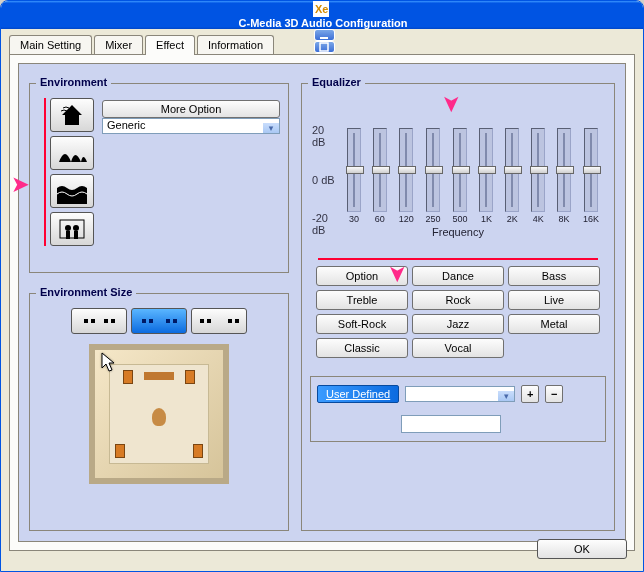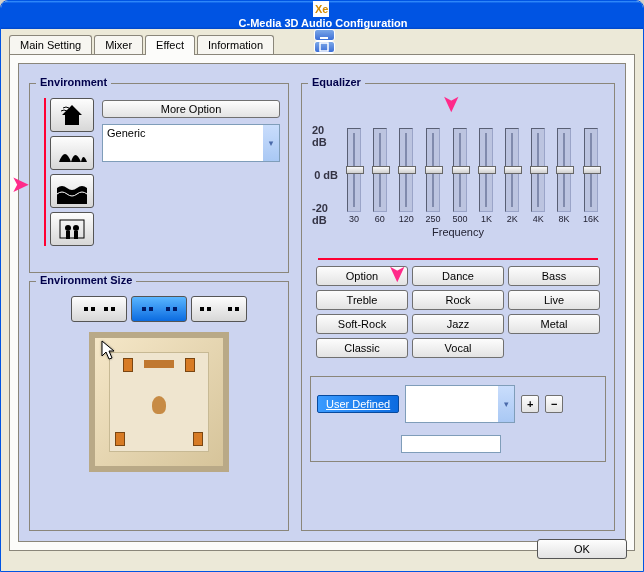--- a/index.html
+++ b/index.html
@@ -13,43 +13,43 @@
   .tb-close { background: linear-gradient(to bottom,#f4a07a,#e4532a); }
   .client { flex: 1; padding: 6px 8px 20px 8px; display: flex; flex-direction: column; position: relative; }
   .tabs { display: flex; gap: 2px; margin-bottom: -1px; }
   .tab { background: #f7f6f1; border: 1px solid #8a867a; border-bottom: none; padding: 3px 10px 3px 10px; border-radius: 3px 3px 0 0; cursor: pointer; }
   .tab.active { background: #fcfcfa; position: relative; z-index: 2; padding-bottom:4px; }
   .tabpage { flex: 1; background: #fcfcfa; border: 1px solid #8a867a; position: relative; }
   .inner { position: absolute; inset: 8px; background: #ccd4f0; border: 1px solid #8a867a; padding: 10px; }
   .cols { display: flex; gap: 12px; height: 100%; }
   .left { width: 260px; display: flex; flex-direction: column; }
   .right { flex: 1; display: flex; flex-direction: column; }
-  .group { background: #ccd4f0; border: 1px solid #8a867a; padding: 8px; position: relative; margin-top: 8px; }
+  .group { background: #ccd4f0; border: 1px solid #8a867a; padding: 8px; position: relative; margin-top: 20px; }
   .group:first-child { margin-top: 9px; }
   .group-title { position: absolute; top: -8px; left: 6px; background: #ccd4f0; padding: 0 4px; font-weight: bold; color: #00004a; }
   .env-body { display: flex; gap: 8px; padding-top: 6px; }
   .env-icons { display: flex; flex-direction: column; gap: 4px; border-left: 2px solid #ff0033; padding-left: 4px; margin-left: 6px; }
   .env-ic { width: 44px; height: 34px; background: linear-gradient(to bottom,#fdfdfd,#d7d7d7); border: 1px solid #555; border-radius: 3px; display: flex; align-items: center; justify-content: center; }
   .env-ic svg { width: 30px; height: 26px; }
-  .env-controls { flex: 1; display: flex; flex-direction: column; gap: 6px; padding-top: 2px; }
+  .env-controls { flex: 1; display: flex; flex-direction: column; padding-top: 2px; }
   .btn { background: linear-gradient(to bottom,#fdfdfd,#e3e3e3); border: 1px solid #707070; border-radius: 3px; padding: 2px 8px; text-align: center; cursor: pointer; }
-  .combo { display: flex; height: 38px; border: 1px solid #7f9db9; background: white; }
+  .combo { display: flex; height: 16px; border: 1px solid #7f9db9; background: white; align-items: flex-end; }
   .combo .val { flex: 1; padding: 2px 4px; }
   .combo .arrow { width: 16px; background: linear-gradient(to bottom,#c9ddfc,#a9c8f4); display:flex;align-items:center;justify-content:center;color:#4a6aaa;font-size:9px;}
   .size-btns { display: flex; gap: 4px; justify-content: center; padding: 6px 0; }
   .size-btn { width: 56px; height: 26px; background: linear-gradient(to bottom,#fdfdfd,#d7d7d7); border: 1px solid #555; border-radius: 3px; display:flex;align-items:center;justify-content:center; gap:3px;}
   .size-btn.active { background: linear-gradient(to bottom,#5ab6ff,#0b6be0); }
   .dot{width:4px;height:4px;background:#000;}
   .size-btn.active .dot{background:#001a66;}
   .room { width: 140px; height: 140px; margin: 4px auto 0 auto; background: linear-gradient(135deg,#f5e7c8,#d6c49a); border: 6px solid #b9a987; position: relative; }
   .room::before{content:"";position:absolute;inset:14px;background:#efe5cf;border:1px solid #c7b994;}
   .spk{position:absolute;width:10px;height:14px;background:#d77b25;border:1px solid #7a4612;}
   .eq-area { padding-top: 10px; position: relative; }
   .eq-grid { display: flex; gap: 6px; justify-content: space-around; padding: 0 4px; position: relative; margin-left: 30px; }
-  .eq-yaxis { position: absolute; left: 0; top: 0; bottom: 16px; width: 30px; display: flex; flex-direction: column; justify-content: space-between; align-items: flex-end; color: #334; font-size:10px; padding: 6px 2px; font-weight: bold; }
+  .eq-yaxis { position: absolute; left: 0; top: 0; bottom: 6px; width: 30px; display: flex; flex-direction: column; justify-content: space-between; color: #334; font-size:10px; padding: 6px 2px; }
   .eq-col { display: flex; flex-direction: column; align-items: center; gap: 2px; }
   .slider { width: 14px; height: 84px; background: #bcc4e0; border: 1px inset #9aa4c8; position: relative; }
   .slider .track { position:absolute; left:50%; top:4px; bottom:4px; width:2px; background:#808aac; transform:translateX(-50%);}
   .slider .thumb { position:absolute; left:-2px; width:18px; height:8px; background:linear-gradient(to bottom,#fafafa,#cfcfcf); border:1px solid #666; top: 50%; transform: translateY(-50%);}
   .freq-label { font-size: 9px; color: #223; }
   .freq-cap { text-align: center; color: #223; margin-top: 2px; }
   .red-line { height:2px;background:#ff0033;margin:10px 8px 6px 8px; }
   .presets { display: grid; grid-template-columns: repeat(3,1fr); gap: 4px; padding: 0 6px; }
   .preset { background: linear-gradient(to bottom,#fdfdfd,#e3e3e3); border: 1px solid #707070; border-radius: 3px; padding: 3px 0; text-align: center; cursor: pointer; }
   .userdef { margin-top: 18px; border:1px solid #8a867a; padding: 8px 6px; display:flex; gap:6px; align-items:center; flex-wrap:wrap; }

